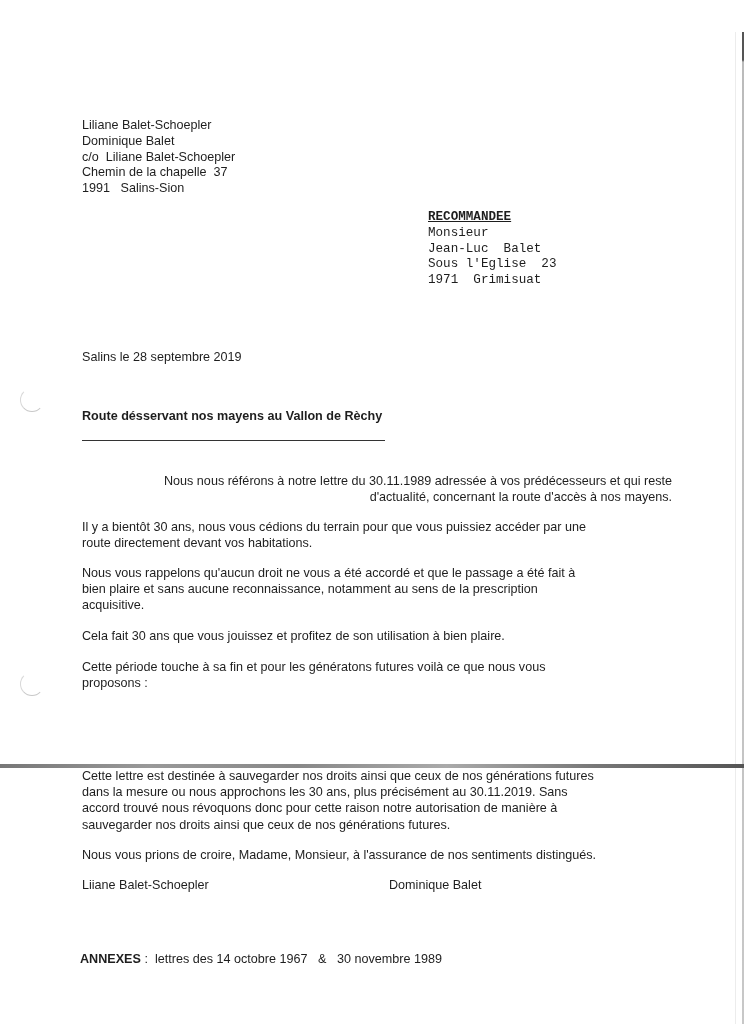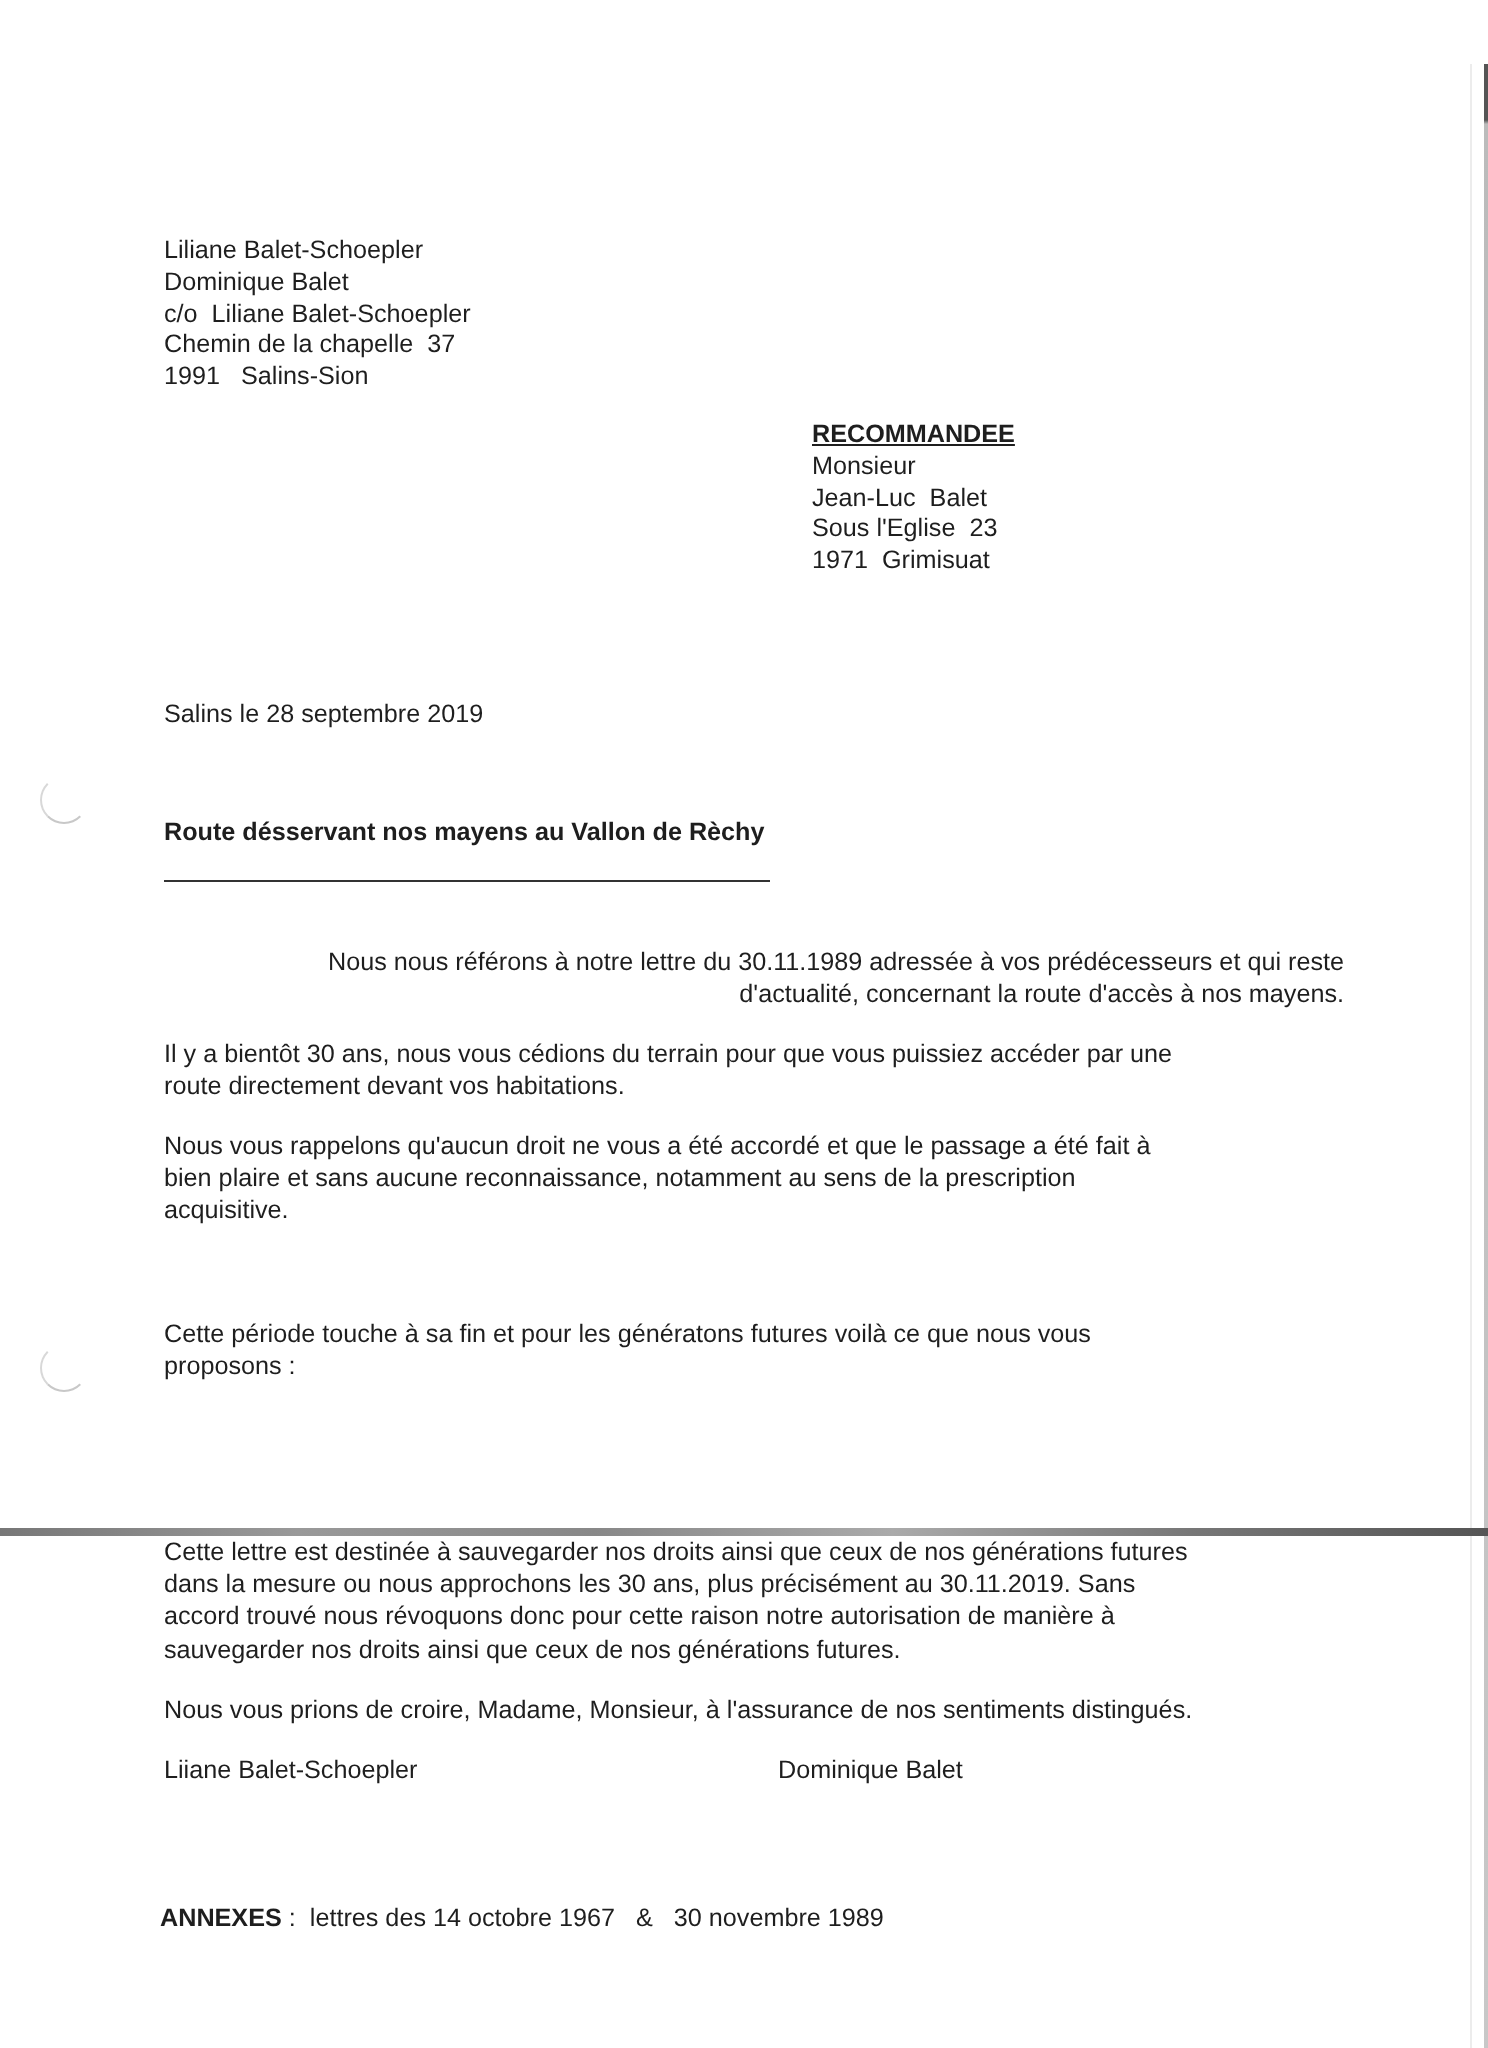--- a/index.html
+++ b/index.html
@@ -22,21 +22,21 @@
     .bottom-edge {
       position: absolute; left: 0; bottom: 0; width: 744px; height: 4px;
       background: linear-gradient(90deg, #777, #999 20%, #888 40%, #aaa 60%, #777 80%, #555);
     }
     .punch-hole {
       position: absolute; width: 22px; height: 22px; border-radius: 50%;
       border: 1px solid transparent; border-bottom-color: #c8c8c8; border-left-color: #d8d8d8;
     }
     .block { position: absolute; line-height: 15.8px; }
     .sender { left: 82px; top: 86px; }
-    .recipient { left: 406px; top: 178px; }
+    .recipient { left: 428px; top: 178px; font-family: Liberation Mono, monospace; }
     .recipient .rec-label { font-weight: bold; text-decoration: underline; }
     .dateline { left: 82px; top: 318px; }
     .subject { left: 82px; top: 377px; font-weight: bold; }
     .subject-rule {
       position: absolute; left: 82px; top: 408px; width: 303px; height: 1px; background: #333;
     }
     .para { position: absolute; left: 82px; width: 590px; line-height: 16.2px; white-space: pre-line; }
     .p1 { top: 441px; text-align: right; }
     .p2 { top: 487px; }
     .p3 { top: 533px; }
@@ -84,20 +84,21 @@
   <div class="block subject">Route désservant nos mayens au Vallon de  Rèchy</div>
   <div class="subject-rule"></div>
 
   <div class="para p1">Nous nous référons à notre lettre du 30.11.1989 adressée à vos prédécesseurs et qui reste
 d'actualité, concernant la route d'accès à nos mayens.</div>
   <div class="para p2">Il y a bientôt 30 ans, nous vous cédions du terrain pour que vous puissiez accéder par une
 route directement devant vos habitations.</div>
   <div class="para p3">Nous vous rappelons qu'aucun droit ne vous a été accordé et que le passage a été fait à
 bien plaire et sans aucune reconnaissance, notamment au sens de la prescription
 acquisitive.</div>
+  <div class="para p4">Cela fait 30 ans que vous jouissez et profitez de son utilisation à bien plaire.</div>
   <div class="para p5">Cette période touche à sa fin et pour les génératons futures voilà ce que nous vous
 proposons :</div>
   <div class="para p7">Cette lettre est destinée à sauvegarder nos droits ainsi que ceux de nos générations futures
 dans la mesure ou nous approchons  les 30 ans, plus précisément au 30.11.2019. Sans
 accord trouvé nous révoquons donc pour cette raison notre autorisation de manière à
 sauvegarder nos droits ainsi que ceux de nos générations futures.</div>
   <div class="para p8">Nous vous prions de croire, Madame, Monsieur, à l'assurance de nos sentiments distingués.</div>
 
   <div class="sig-left">Liiane Balet-Schoepler</div>
   <div class="sig-right">Dominique Balet</div>

